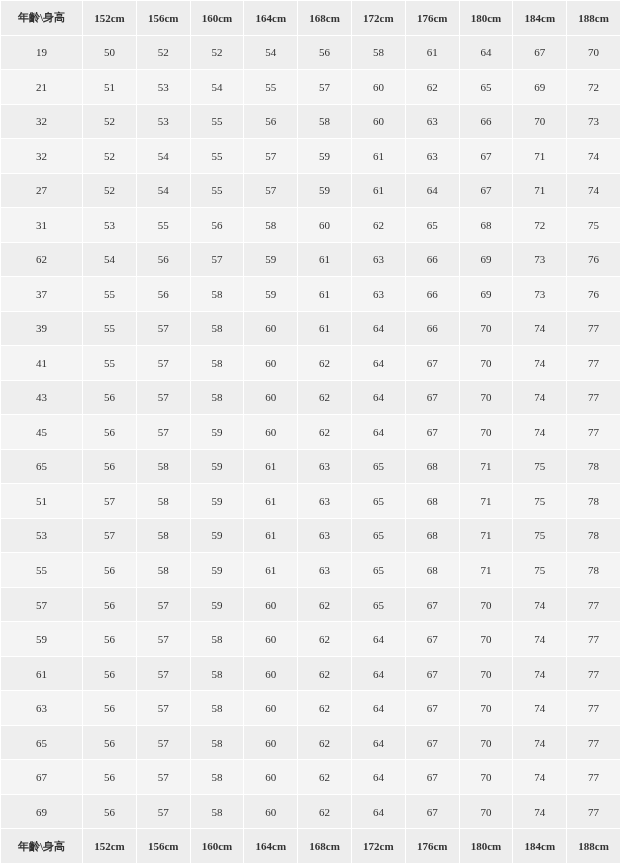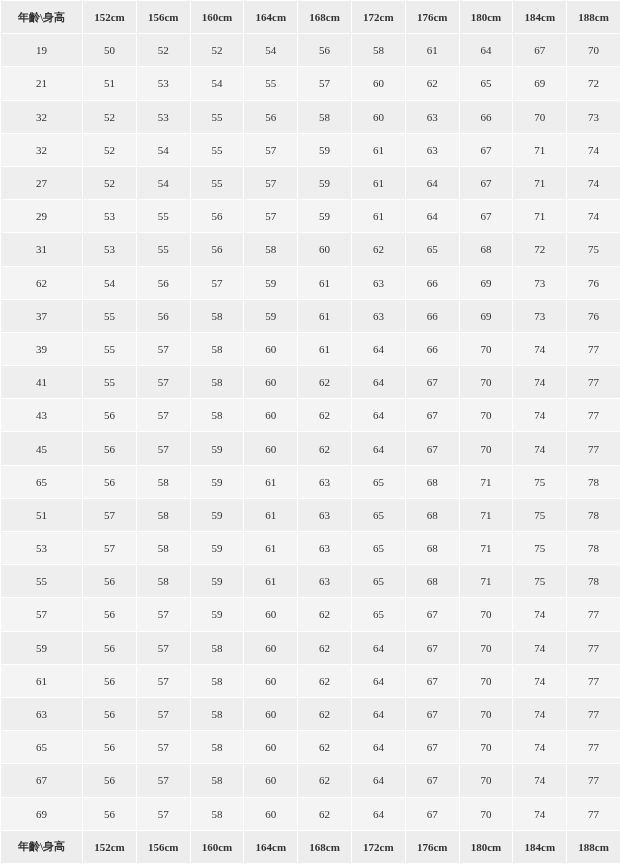--- a/index.html
+++ b/index.html
@@ -158,33 +158,20 @@
           <td>55</td>
           <td>57</td>
           <td>59</td>
           <td>61</td>
           <td>64</td>
           <td>67</td>
           <td>71</td>
           <td>74</td>
         </tr>
         <tr>
-          <td class="agecol">29</td>
-          <td>53</td>
-          <td>55</td>
-          <td>56</td>
-          <td>57</td>
-          <td>59</td>
-          <td>61</td>
-          <td>64</td>
-          <td>67</td>
-          <td>71</td>
-          <td>74</td>
-        </tr>
-        <tr>
           <td class="agecol">31</td>
           <td>53</td>
           <td>55</td>
           <td>56</td>
           <td>58</td>
           <td>60</td>
           <td>62</td>
           <td>65</td>
           <td>68</td>
           <td>72</td>

